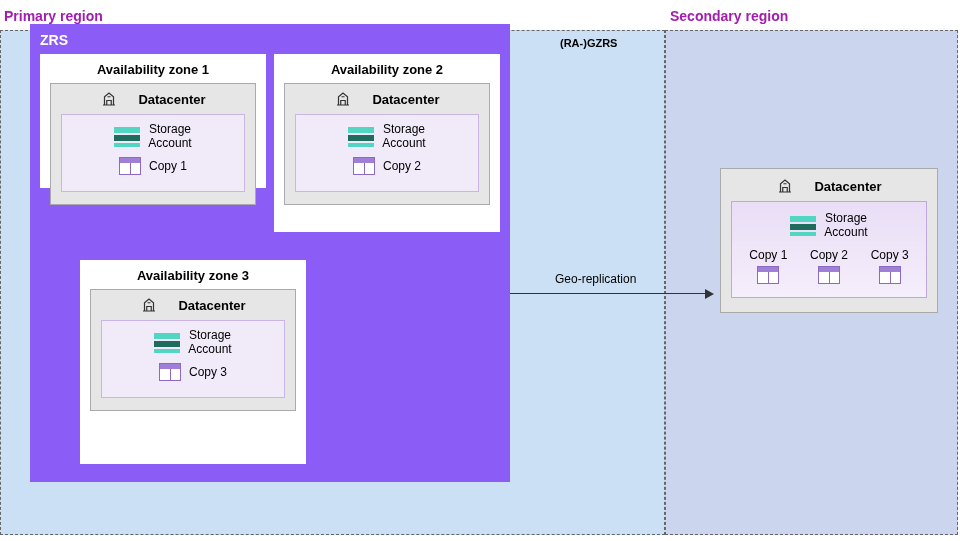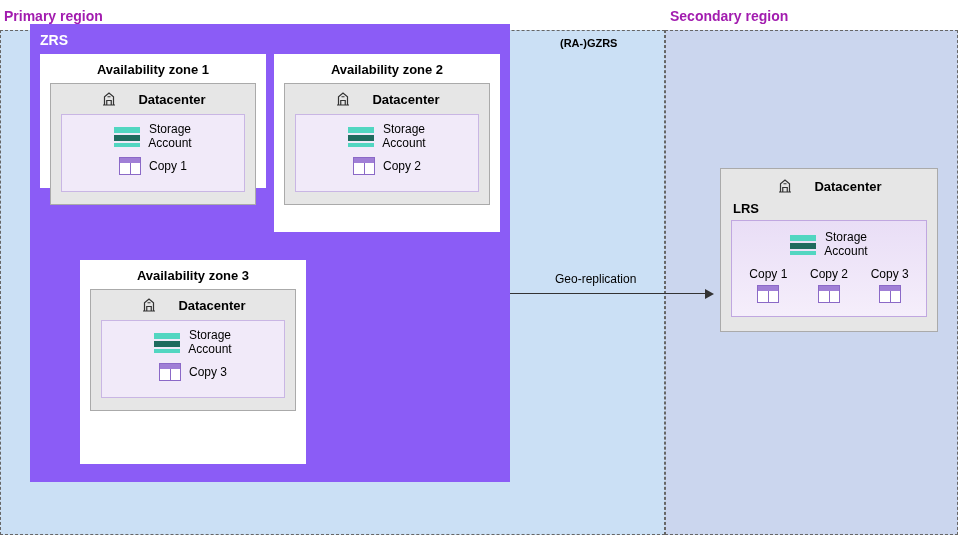--- a/index.html
+++ b/index.html
@@ -299,21 +299,20 @@
 
 <div class="secondary-dc">
   <div class="datacenter-header">
     <span class="dc-icon">
         <svg viewBox="0 0 24 24">
           <path fill="none" stroke="#333" stroke-width="1.6" d="M4 20h16M6 20V9l6-5 6 5v11M9 20v-6h6v6M10 9h4"></path>
         </svg>
       </span>
     <span>Datacenter</span>
   </div>
-  <div class="lrs-label">LRS</div>
   <div class="lrs-box">
     <div class="storage-row">
       <span class="icon-storage">
           <span class="bar3"></span>
         </span>
       <span class="storage-label">Storage<br>Account</span>
     </div>
     <div class="lrs-copies">
       <div class="lrs-copy">
         <div>Copy 1</div>

